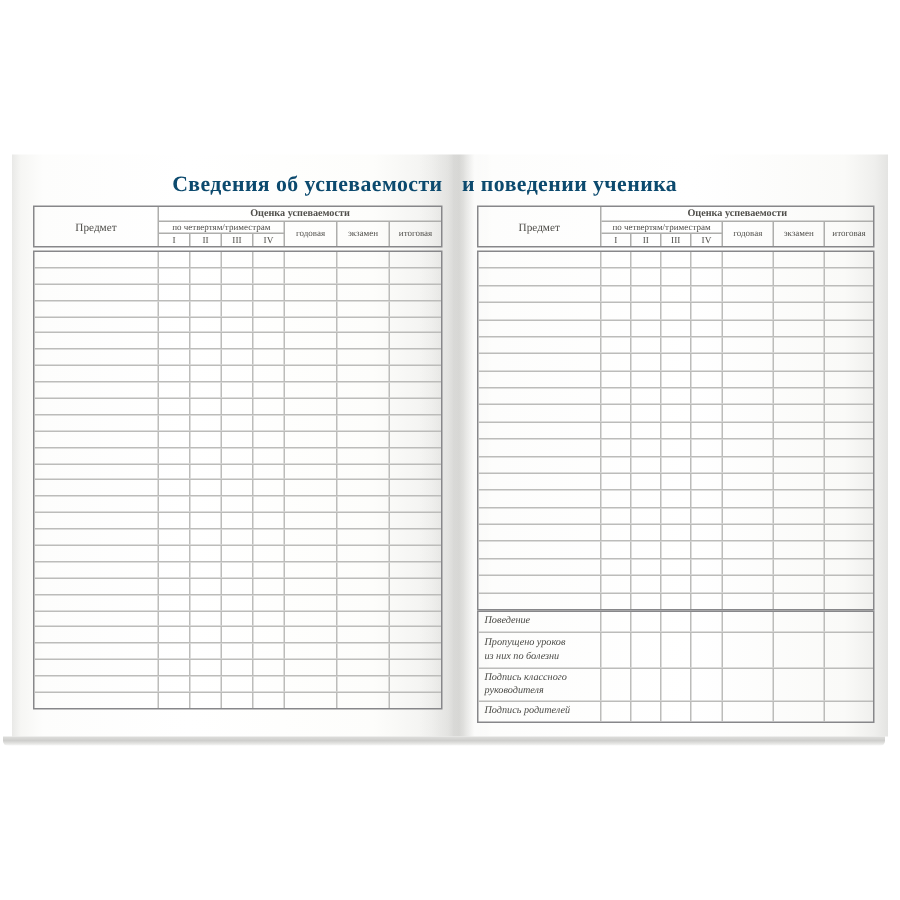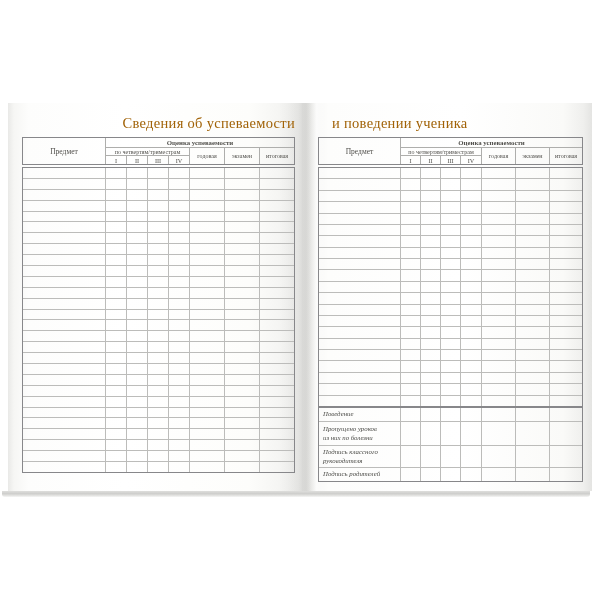--- a/index.html
+++ b/index.html
@@ -13,23 +13,23 @@
     background:linear-gradient(90deg,#e9e9e7 0%,#f6f6f4 2%,#fdfdfc 7%,#ffffff 40%,#fdfdfb 82%,#f3f3f1 95%,#eaeae8 100%);}
   .page-right{left:294px;width:290px;
     background:linear-gradient(90deg,#e8e8e6 0%,#f5f5f3 3%,#fdfdfc 9%,#ffffff 55%,#fafaf8 90%,#efefed 97%,#e4e4e2 100%);}
   .gutter{position:absolute;left:271px;top:0;width:52px;height:100%;
     background:linear-gradient(90deg,rgba(0,0,0,0) 0%,rgba(60,60,55,0.05) 38%,rgba(60,60,55,0.13) 52%,rgba(60,60,55,0.10) 58%,rgba(255,255,255,0.5) 72%,rgba(0,0,0,0) 90%);}
   .book-edge{position:absolute;left:2px;top:491px;width:588px;height:6px;border-radius:0 0 3px 3px;
     background:linear-gradient(180deg,#dededc 0%,#cececc 45%,#e6e6e4 80%,#f6f6f6 100%);}
 
   
   .page-title{position:absolute;top:114px;height:18px;line-height:18px;
-    font-size:14.5px;font-weight:400;color:#a16207;letter-spacing:0.3px;}
+    font-size:14.5px;font-weight:700;color:#0c4a6e;letter-spacing:0.3px;}
   .title-left{left:22px;width:273px;text-align:right;}
-  .title-right{left:332px;width:265px;text-align:left;}
+  .title-right{left:308px;width:265px;text-align:left;}
 
   
   :root{--line:#bcbcba;--hline:#aeaeac;--bord:#87878a;--htext:#504f4b;}
   .thead{position:absolute;display:grid;grid-template-rows:10px 8px 8px;
     border:1px solid var(--bord);background:transparent;color:var(--htext);text-align:center;}
   .thead-left{left:22px;top:137px;width:271px;}
   .thead-right{left:318px;top:137px;width:263px;}
   .cols-left{grid-template-columns:83px 21px 21px 21px 21px 35px 35px 1fr;}
   .cols-right{grid-template-columns:82px 20px 20px 20px 21px 34px 34px 1fr;}
 

